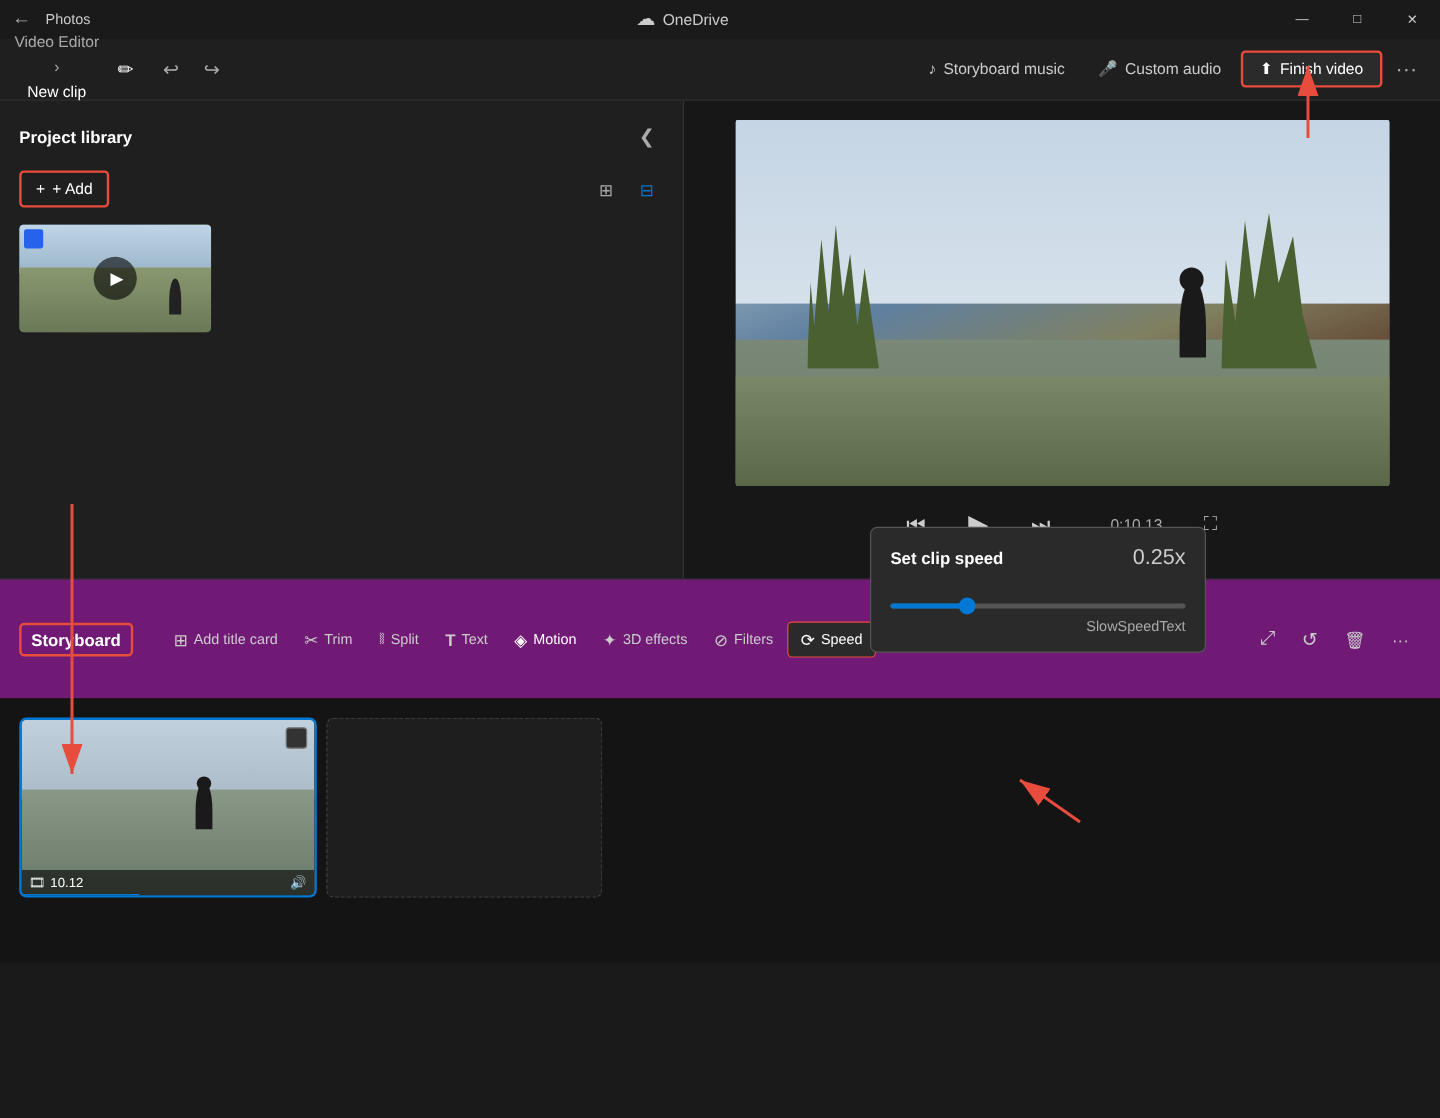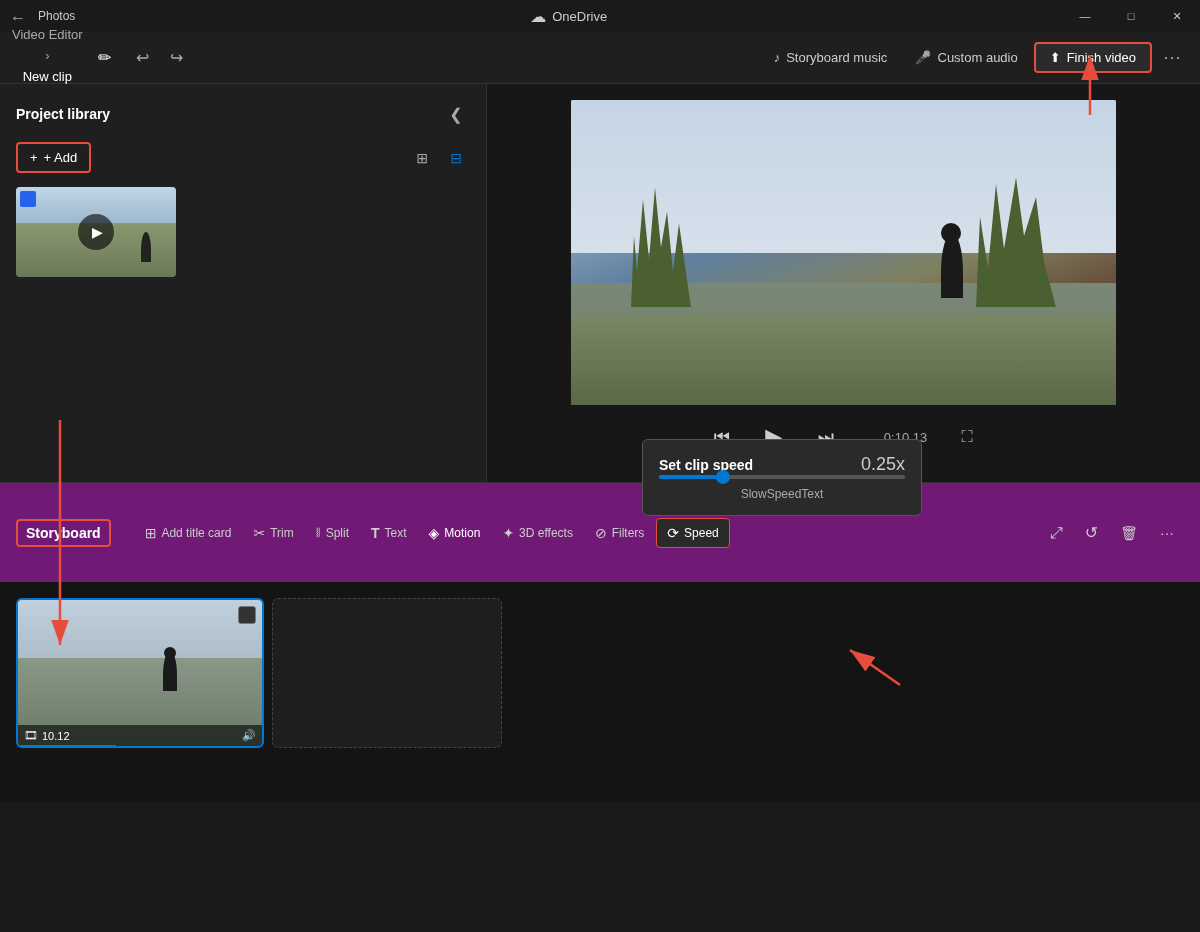--- a/index.html
+++ b/index.html
@@ -129,21 +129,21 @@
       align-items: center;
       justify-content: center;
       cursor: pointer;
       border-radius: 4px;
       color: #aaa;
       font-size: 18px;
     }
 
     
     .left-panel {
-      width: 487px;
+      width: 570px;
       background: #1f1f1f;
       border-right: 1px solid #333;
       padding: 16px;
     }
     .panel-header {
       display: flex;
       align-items: center;
       justify-content: space-between;
       margin-bottom: 14px;
     }
@@ -320,21 +320,21 @@
       padding: 14px 16px;
       width: 280px;
       top: 355px;
       left: 155px;
       z-index: 100;
     }
     .speed-popup-header {
       display: flex;
       justify-content: space-between;
       align-items: center;
-      margin-bottom: 0;
+      margin-bottom: 28px;
     }
     .speed-popup-title {
       font-size: 14px;
       font-weight: 600;
       color: #fff;
     }
     .speed-value {
       font-size: 18px;
       color: #ccc;
     }
@@ -360,21 +360,21 @@
       height: 14px;
       background: #0078d4;
       border-radius: 50%;
       position: absolute;
       top: -5px;
       left: 23%;
       cursor: pointer;
     }
     .speed-labels {
       display: flex;
-      justify-content: center;
+      justify-content: flex-end;
       font-size: 12px;
       color: #aaa;
       margin-top: 4px;
     }
 
     
     .storyboard-bar {
       height: 100px;
       background: #701a75;
       border-top: 1px solid #333;

